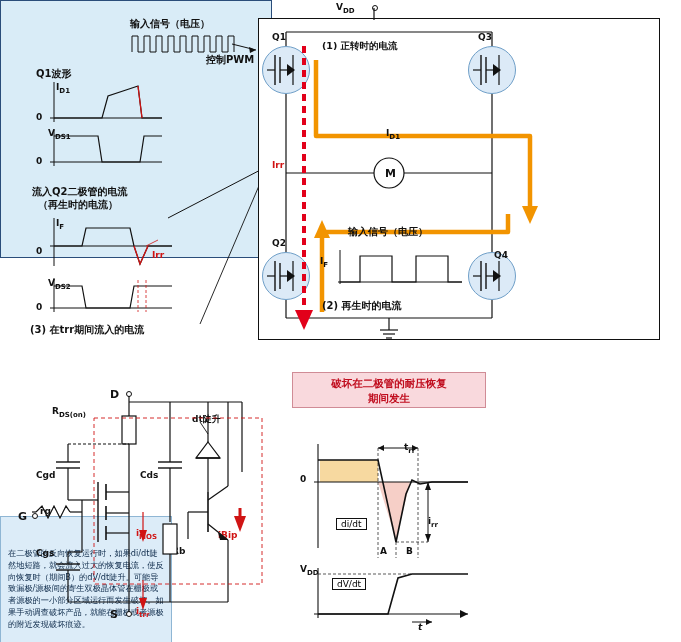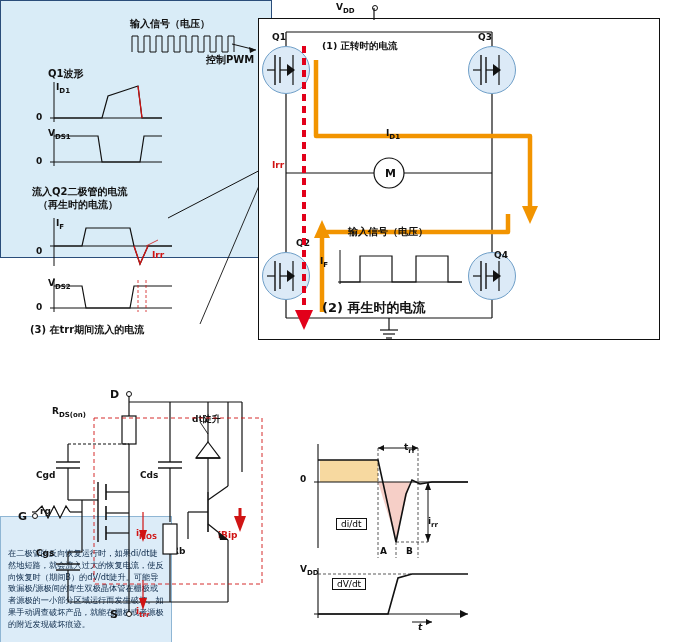--- a/index.html
+++ b/index.html
@@ -111,21 +111,21 @@
 
     <svg class="abs" style="left:130px;top:30px;" width="110" height="24">
       <polyline points="2,22 2,6 8,6 8,22 14,22 14,6 20,6 20,22 26,22 26,6 32,6 32,22 38,22 38,6 44,6 44,22 50,22 50,6 56,6 56,22 62,22 62,6 68,6 68,22 74,22 74,6 80,6 80,22 86,22 86,6 92,6 92,22 98,22 98,6 104,6 104,22" fill="none" stroke="#111" stroke-width="1"></polyline>
     </svg>
 
     <svg class="abs" style="left:232px;top:36px;" width="34" height="22">
       <line x1="0" y1="8" x2="24" y2="14" stroke="#111" stroke-width="1"></line>
       <polygon points="24,14 17,11 18,17" fill="#111"></polygon>
     </svg>
 
-    <div class="lbl lbl-cn" style="left:36px;top:68px;margin-left:12px;">Q1波形</div>
+    <div class="lbl lbl-cn" style="left:36px;top:68px;">Q1波形</div>
 
     <div class="lbl" style="left:56px;top:82px;">
       <span>I</span><span class="sub">D1</span>
     </div>
     <div class="lbl" style="left:36px;top:112px;">0</div>
     <svg class="abs" style="left:46px;top:78px;" width="120" height="46">
       <line x1="4" y1="40" x2="116" y2="40" stroke="#111" stroke-width="1"></line>
       <line x1="8" y1="4" x2="8" y2="44" stroke="#111" stroke-width="1"></line>
       <polyline points="8,40 56,40 62,18 80,12 92,8 96,40 116,40" fill="none" stroke="#111" stroke-width="1.2"></polyline>
       <polyline points="92,8 96,40" fill="none" stroke="#d01414" stroke-width="1.2"></polyline>
@@ -216,21 +216,21 @@
   <div class="mos-cell" style="left:262px;top:252px;">
     <svg width="46" height="46">
       <line x1="12" y1="8" x2="12" y2="38" stroke="#111" stroke-width="1.4"></line>
       <line x1="17" y1="10" x2="17" y2="36" stroke="#111" stroke-width="1.4"></line>
       <line x1="17" y1="23" x2="30" y2="23" stroke="#111" stroke-width="1.2"></line>
       <line x1="30" y1="8" x2="30" y2="38" stroke="#111" stroke-width="1.2"></line>
       <polygon points="24,17 32,23 24,29" fill="#111"></polygon>
       <line x1="4" y1="23" x2="12" y2="23" stroke="#111" stroke-width="1.2"></line>
     </svg>
   </div>
-  <div class="lbl" style="left:272px;top:238px;margin-left:24px;">Q2</div>
+  <div class="lbl" style="left:272px;top:238px;">Q2</div>
 
   <div class="mos-cell" style="left:468px;top:252px;">
     <svg width="46" height="46">
       <line x1="12" y1="8" x2="12" y2="38" stroke="#111" stroke-width="1.4"></line>
       <line x1="17" y1="10" x2="17" y2="36" stroke="#111" stroke-width="1.4"></line>
       <line x1="17" y1="23" x2="30" y2="23" stroke="#111" stroke-width="1.2"></line>
       <line x1="30" y1="8" x2="30" y2="38" stroke="#111" stroke-width="1.2"></line>
       <polygon points="24,17 32,23 24,29" fill="#111"></polygon>
       <line x1="4" y1="23" x2="12" y2="23" stroke="#111" stroke-width="1.2"></line>
     </svg>
@@ -268,21 +268,21 @@
   </svg>
   <div class="lbl" style="left:322px;top:40px;font-size:9.5px;">(1) 正转时的电流</div>
   <div class="lbl" style="left:386px;top:128px;">
     <span>I</span><span class="sub">D1</span>
   </div>
 
   <svg class="abs" style="left:312px;top:206px;" width="216" height="110">
     <polyline points="10,106 10,26 196,26 196,8" fill="none" stroke="#f29400" stroke-width="4.5" stroke-linejoin="round"></polyline>
     <polygon points="10,14 2,32 18,32" fill="#f29400"></polygon>
   </svg>
-  <div class="lbl" style="left:322px;top:300px;font-size:13px;">(2) 再生时的电流</div>
+  <div class="lbl" style="left:322px;top:300px;font-size:10px;">(2) 再生时的电流</div>
 
   <div class="abs" style="left:320px;top:226px;width:150px;height:66px;">
     <div class="lbl lbl-cn" style="left:28px;top:0;">输入信号（电压）</div>
     <div class="lbl" style="left:0px;top:30px;">
       <span>I</span><span class="sub">F</span>
     </div>
     <svg class="abs" style="left:16px;top:18px;" width="130" height="44">
       <line x1="2" y1="38" x2="126" y2="38" stroke="#111" stroke-width="1"></line>
       <line x1="4" y1="6" x2="4" y2="40" stroke="#111" stroke-width="1"></line>
       <polyline points="4,38 24,38 24,12 56,12 56,38 80,38 80,12 112,12 112,38 126,38" fill="none" stroke="#111" stroke-width="1.2"></polyline>
@@ -391,20 +391,24 @@
 
     <line x1="131" y1="140" x2="131" y2="164" stroke="#d01414" stroke-width="1.2"></line>
     <polygon points="131,170 127,158 135,158" fill="#d01414"></polygon>
     <line x1="131" y1="208" x2="131" y2="230" stroke="#d01414" stroke-width="1.2"></line>
     <polygon points="131,238 127,226 135,226" fill="#d01414"></polygon>
     <line x1="228" y1="136" x2="228" y2="150" stroke="#d01414" stroke-width="3"></line>
     <polygon points="228,160 222,144 234,144" fill="#d01414"></polygon>
   </svg>
 
   <div id="wave-box"></div>
+  <div id="wave-title">
+    <span>破坏在二极管的耐压恢复</span><br>
+    <span>期间发生</span>
+  </div>
 
   <div class="lbl" style="left:300px;top:474px;">0</div>
   <div class="abs" style="left:322px;top:466px;border:1px solid #111;background:#fff;padding:0 4px;font-size:9px;">
     <span>I</span><span class="sub">F</span>
   </div>
   <div class="lbl" style="left:404px;top:442px;">
     <span>t</span><span class="sub">rr</span>
   </div>
   <div class="abs" style="left:336px;top:518px;border:1px solid #111;background:#fff;padding:0 4px;font-size:9px;">
     <span>di/dt</span>

